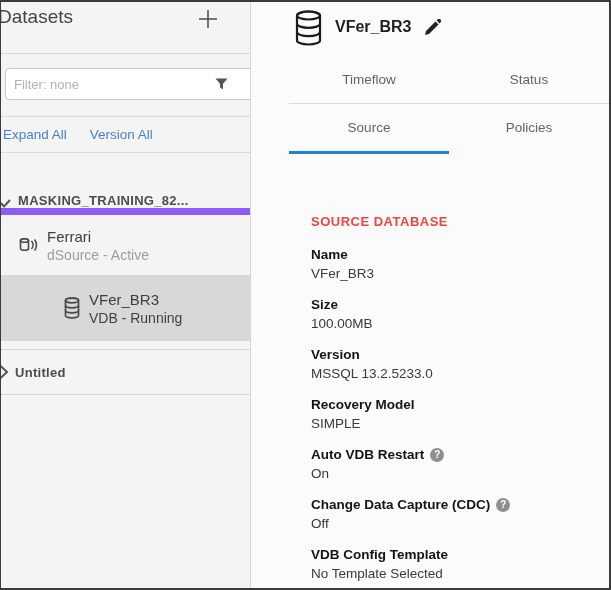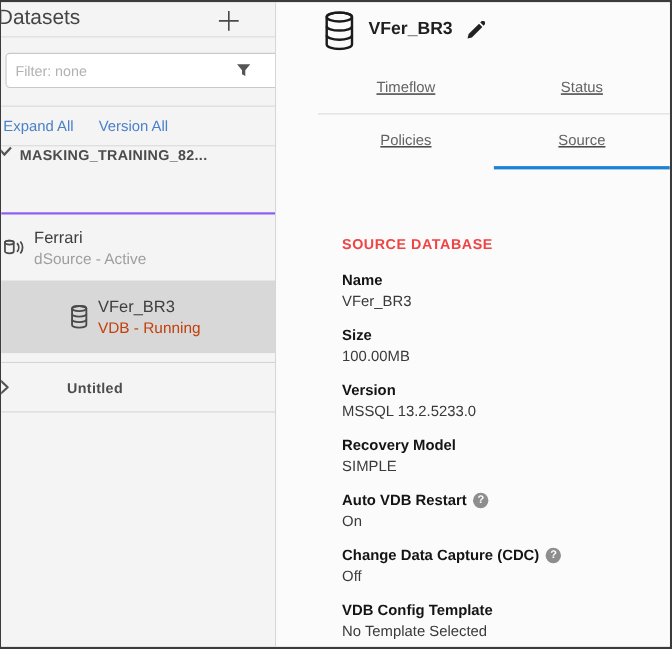--- a/index.html
+++ b/index.html
@@ -6,51 +6,51 @@
   html,body { width:611px; height:590px; }
   body { font-family:"Liberation Sans", sans-serif; background:#fff; }
   .frame {
     width:611px; height:590px;
     border:2px solid #3b3b3b; border-left-width:1px;
     display:flex; overflow:hidden; background:#fbfbfb;
   }
 
   
   .left-panel { width:250px; min-width:250px; background:#f4f4f4; border-right:1px solid #d6d6d6; overflow:hidden; }
-  .lp-header { height:32px; border-bottom:1px solid #dadada; position:relative; }
+  .lp-header { height:52px; border-bottom:1px solid #dadada; position:relative; }
   .lp-title { font-size:19px; color:#454545; margin-left:-3px; padding-top:4px; white-space:nowrap; }
   .plus-btn { position:absolute; left:197px; top:7px; width:20px; height:20px; cursor:pointer; }
   .filter-wrap { height:63px; border-bottom:1px solid #dadada; padding:14px 0 0 4px; }
   .filter-box { position:relative; width:234px; }
   .filter-input {
     width:256px; height:32px; background:#fff; border:1px solid #c9c9c9; border-radius:4px;
     font-family:"Liberation Sans",sans-serif; font-size:13px; color:#444; padding:0 32px 0 8px; outline:none;
   }
   .filter-input::placeholder { color:#b2b2b2; opacity:1; }
   .funnel { position:absolute; right:11px; top:10px; }
   .links-row { height:36px; border-bottom:1px solid #dadada; display:flex; align-items:center; gap:23px; padding-left:2px; }
   .link { font-size:13.5px; color:#4b80c8; cursor:pointer; white-space:nowrap; }
-  .group-row { height:62px; border-bottom:2px solid #8b5cf6; display:flex; align-items:flex-start; cursor:pointer; }
+  .group-row { height:62px; border-bottom:7px solid #8b5cf6; display:flex; align-items:flex-end; cursor:pointer; }
   .group-label { font-size:13px; font-weight:bold; color:#4c4c4c; letter-spacing:.3px; margin-left:7px; white-space:nowrap; }
   .chev { margin-left:-4px; flex:none; }
-  .tree-item { height:60px; display:flex; align-items:center; padding-left:2px; cursor:pointer; }
+  .tree-item { height:60px; display:flex; align-items:center; padding-left:18px; cursor:pointer; }
   .tree-item .txt { margin-left:9px; }
   .tree-item .t1 { font-size:15px; color:#3e3e3e; }
   .tree-item .t2 { font-size:14px; color:#9e9e9e; margin-top:2px; }
   .tree-item.selected { background:#d8d8d8; height:66px; padding-left:63px; }
-  .tree-item.selected .t2 { color:#c2410c;text-align:center; }
-  .subgroup-row { margin-top:8px; height:46px; border-top:1px solid #d5d5d5; border-bottom:1px solid #d5d5d5; display:flex; align-items:center; cursor:pointer;gap:46px; }
+  .tree-item.selected .t2 { color:#404040;text-align:center; }
+  .subgroup-row { margin-top:8px; height:46px; border-top:1px solid #d5d5d5; border-bottom:1px solid #d5d5d5; display:flex; align-items:center; cursor:pointer; }
   .subgroup-row .chev { margin-left:-2px; }
 
   
   .right-panel { flex:1; background:#fbfbfb; overflow:hidden; }
   .rp-header { height:52px; padding:8px 0 0 44px; display:flex; align-items:flex-start; }
   .rp-title { font-size:16px; font-weight:bold; color:#1f1f1f; margin:8px 0 0 13px; }
   .pencil { margin:9px 0 0 12px; cursor:pointer; }
-  .tabs-row { margin-left:38px; display:flex;text-decoration:underline; }
+  .tabs-row { margin-left:38px; display:flex; }
   .tabs-row1 { height:48px; border-bottom:1px solid #dcdcdc; margin-top:2px; }
   .tabs-row2 { height:50px; }
   .tab { flex:1; display:flex; align-items:center; justify-content:center; font-size:13.5px; color:#636363; cursor:pointer; }
   .tab2 { border-bottom:3px solid transparent; }
   .tab2.active { border-bottom-color:#1e82d4; }
   .rp-content { padding:60px 20px 0 60px; }
   .section-title { font-size:13px; font-weight:bold; color:#ef4444; letter-spacing:.5px; margin-bottom:17px; }
   .field { margin-bottom:13px; }
   .field-label { font-size:13.5px; font-weight:bold; color:#141414; line-height:18px; display:flex; align-items:center; gap:6px; }
   .field-value { font-size:13.5px; color:#3a3a3a; line-height:19px; }
@@ -143,22 +143,22 @@
         <path d="M13.6 1.4 L16.6 4.4 L17.5 3.5 a1.7 1.7 0 0 0 -3 -3 Z" fill="#222"></path>
       </svg>
     </div>
 
     <div class="tabs-row tabs-row1">
       <div class="tab">Timeflow</div>
       <div class="tab">Status</div>
     </div>
 
     <div class="tabs-row tabs-row2">
+      <div class="tab tab2 active">Source</div>
       <div class="tab tab2">Policies</div>
-      <div class="tab tab2 active">Source</div>
     </div>
 
     <div class="rp-content">
       <div class="section-title">SOURCE DATABASE</div>
 
       <div class="field">
         <div class="field-label">Name</div>
         <div class="field-value">VFer_BR3</div>
       </div>
 

